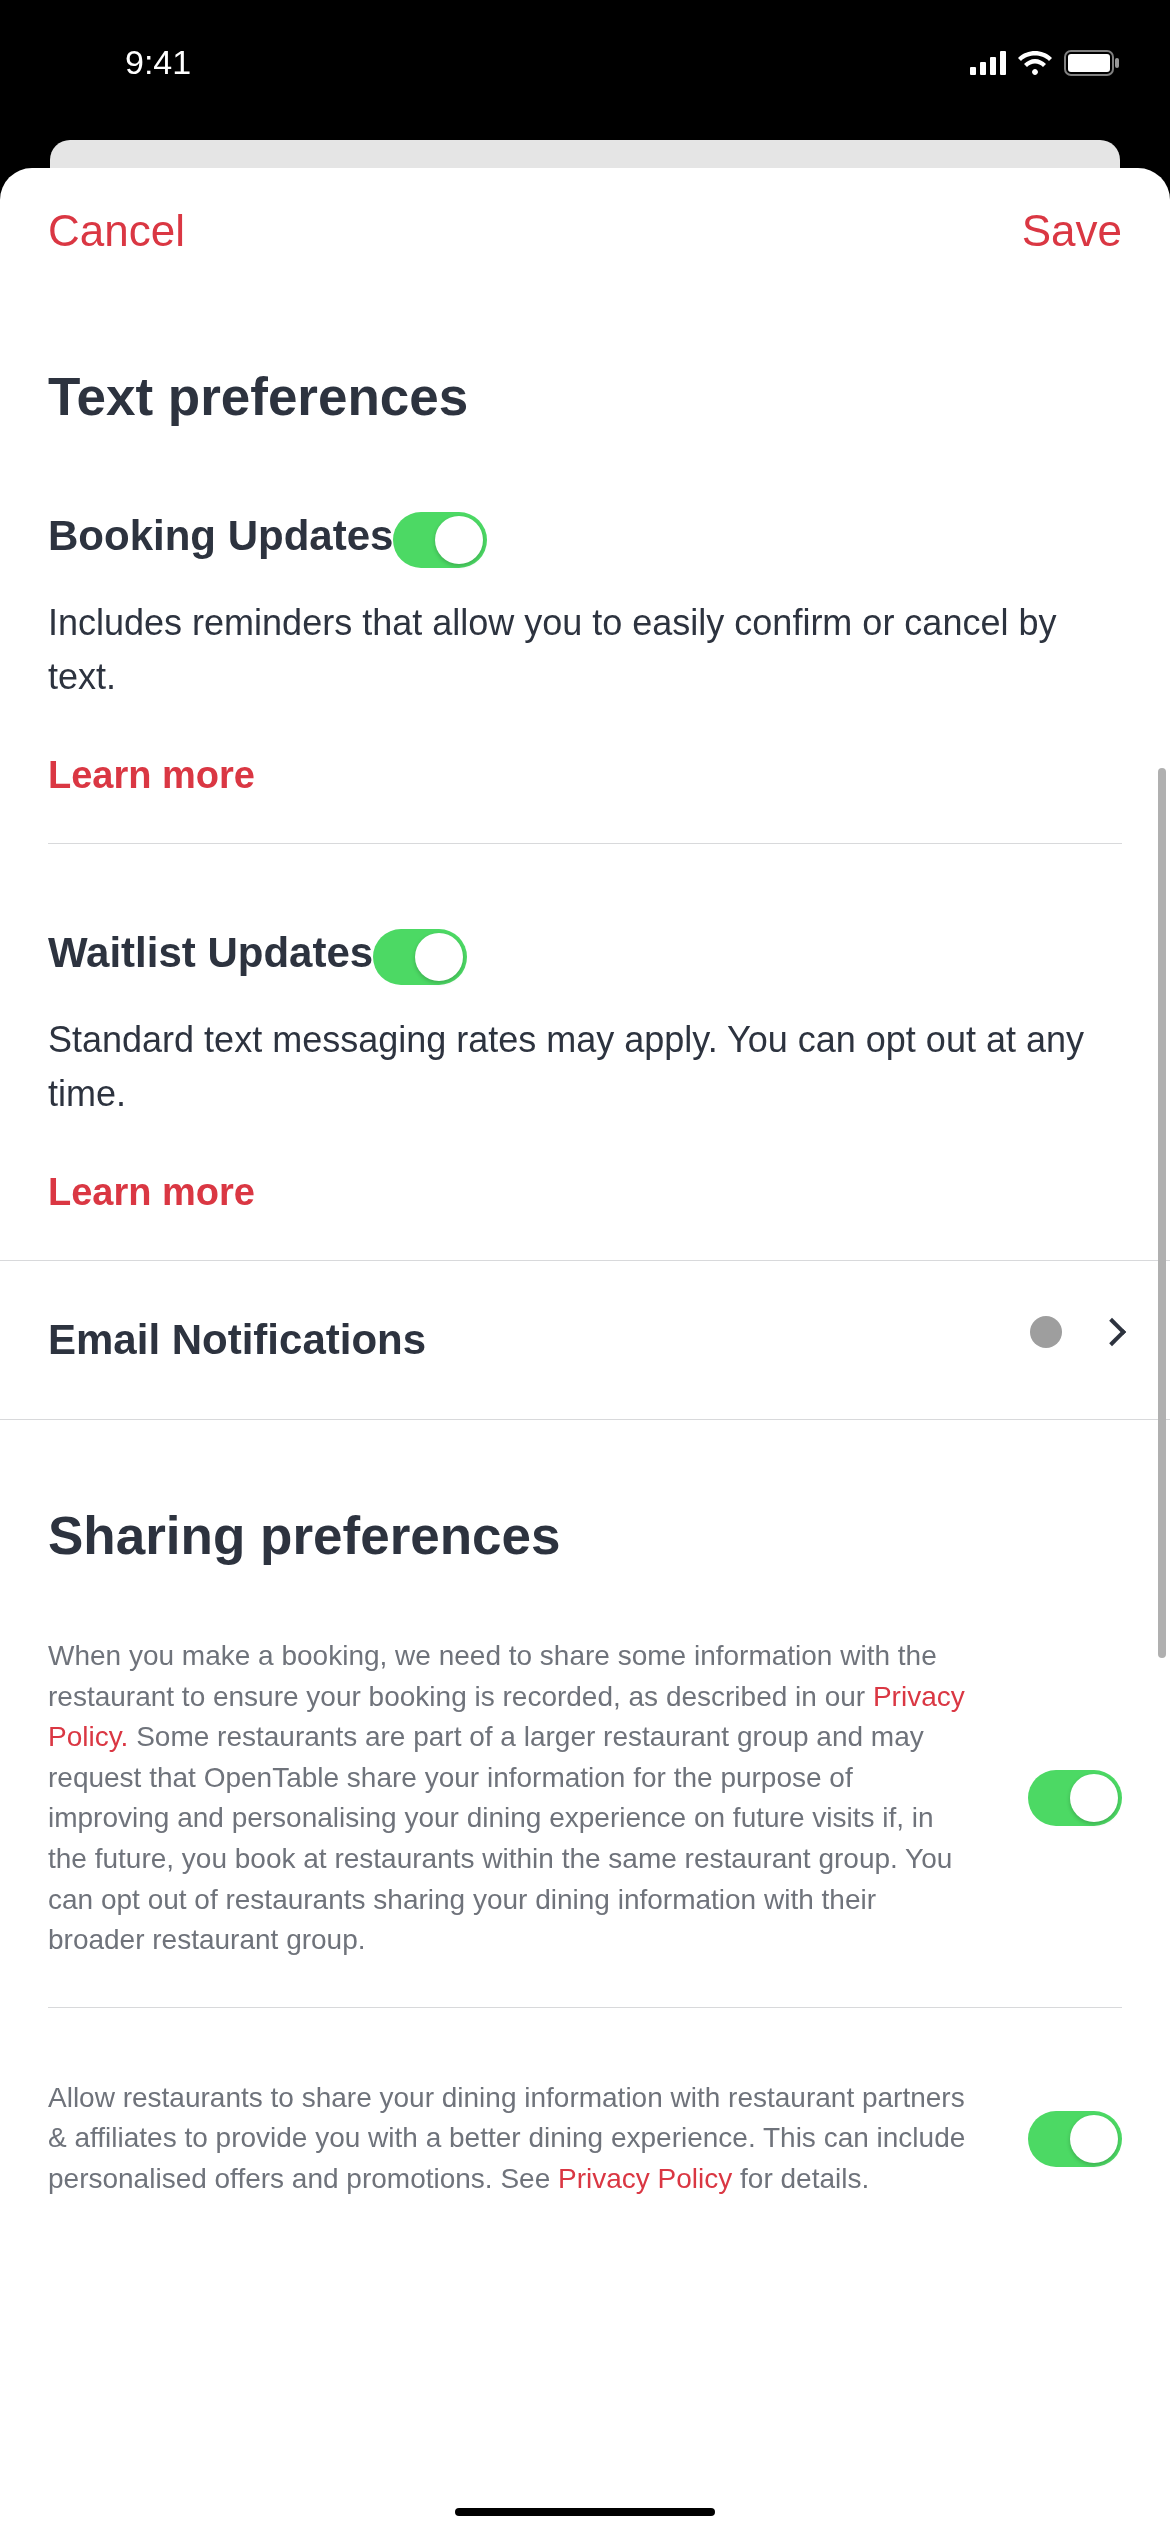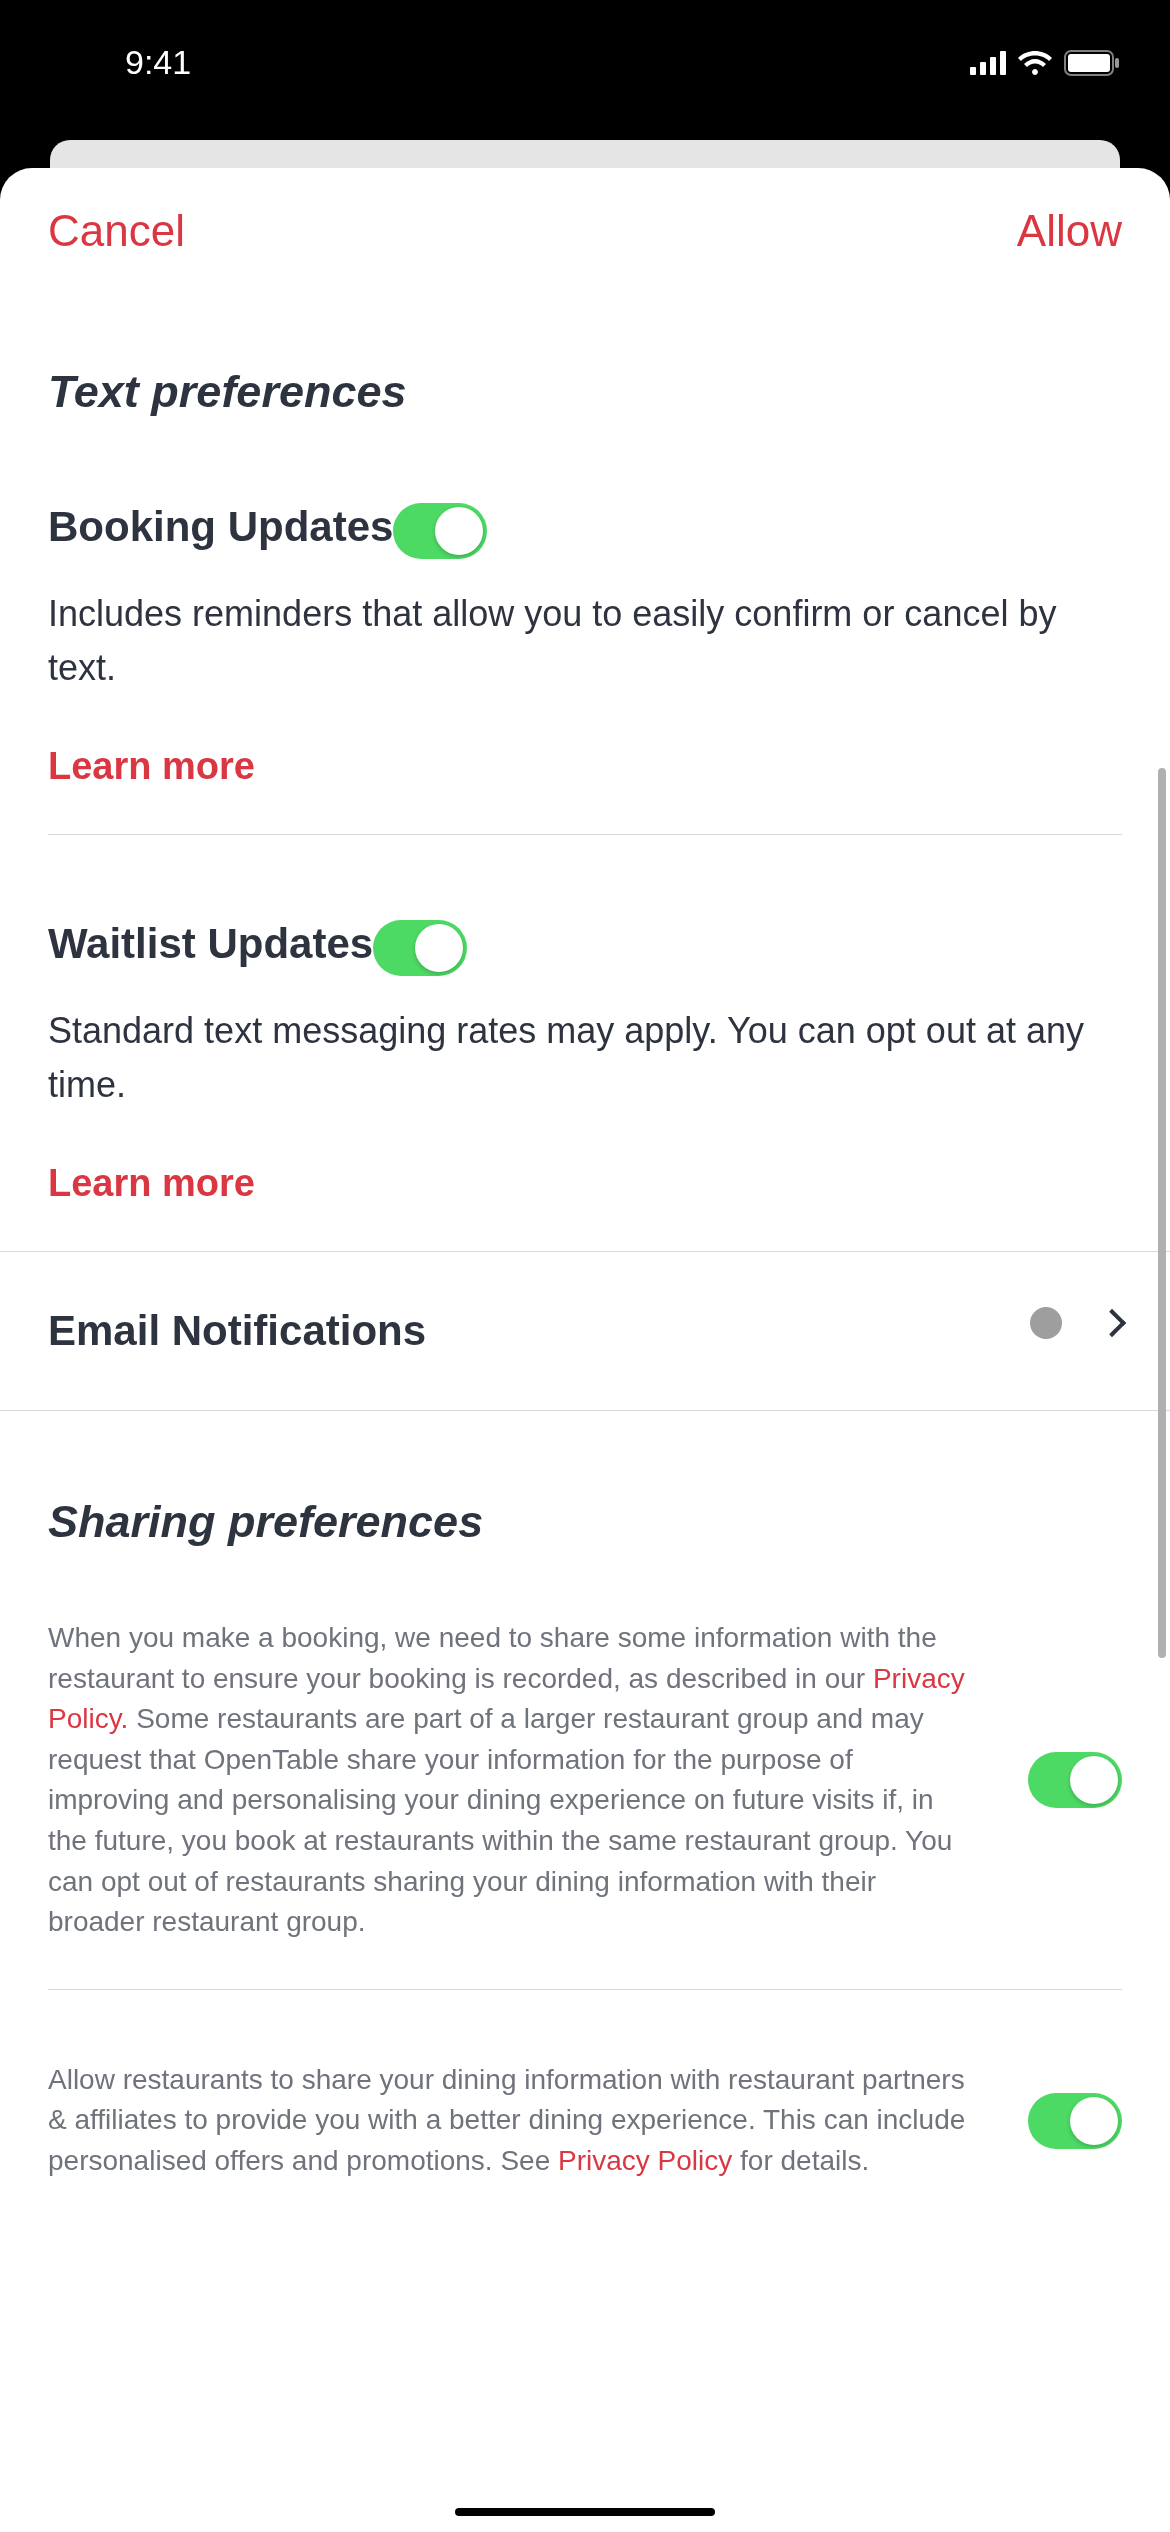--- a/index.html
+++ b/index.html
@@ -65,25 +65,24 @@
       color: #da3743;
       background: none;
       border: none;
       font-weight: 400;
       cursor: pointer;
     }
     .content {
       padding: 0 48px;
     }
     .section-title {
-      font-size: 45px;
+      font-size: 53px;
       font-weight: 700;
       color: #2d333f;
       margin-top: 110px;
-      font-style: italic;
     }
     .section-title-sharing {
       margin-top: 85px;
     }
     .pref-row {
       display: flex;
       justify-content: flex-start;
       align-items: flex-start;
       margin-top: 85px;
     }
@@ -218,21 +217,21 @@
       <rect x="51" y="8" width="4" height="10" rx="2" fill="#fff" opacity="0.6"></rect>
     </svg>
   </div>
 </div>
 
 <div class="sheet-backdrop"></div>
 
 <div class="sheet">
   <div class="sheet-header">
     <button class="link-btn">Cancel</button>
-    <button class="link-btn">Allow</button>
+    <button class="link-btn">Save</button>
   </div>
 
   <div class="content">
     <h1 class="section-title">Text preferences</h1>
 
     <div class="pref-row">
       <div class="pref-title">Booking Updates</div>
       <div class="toggle">
         <div class="toggle-knob"></div>
       </div>

